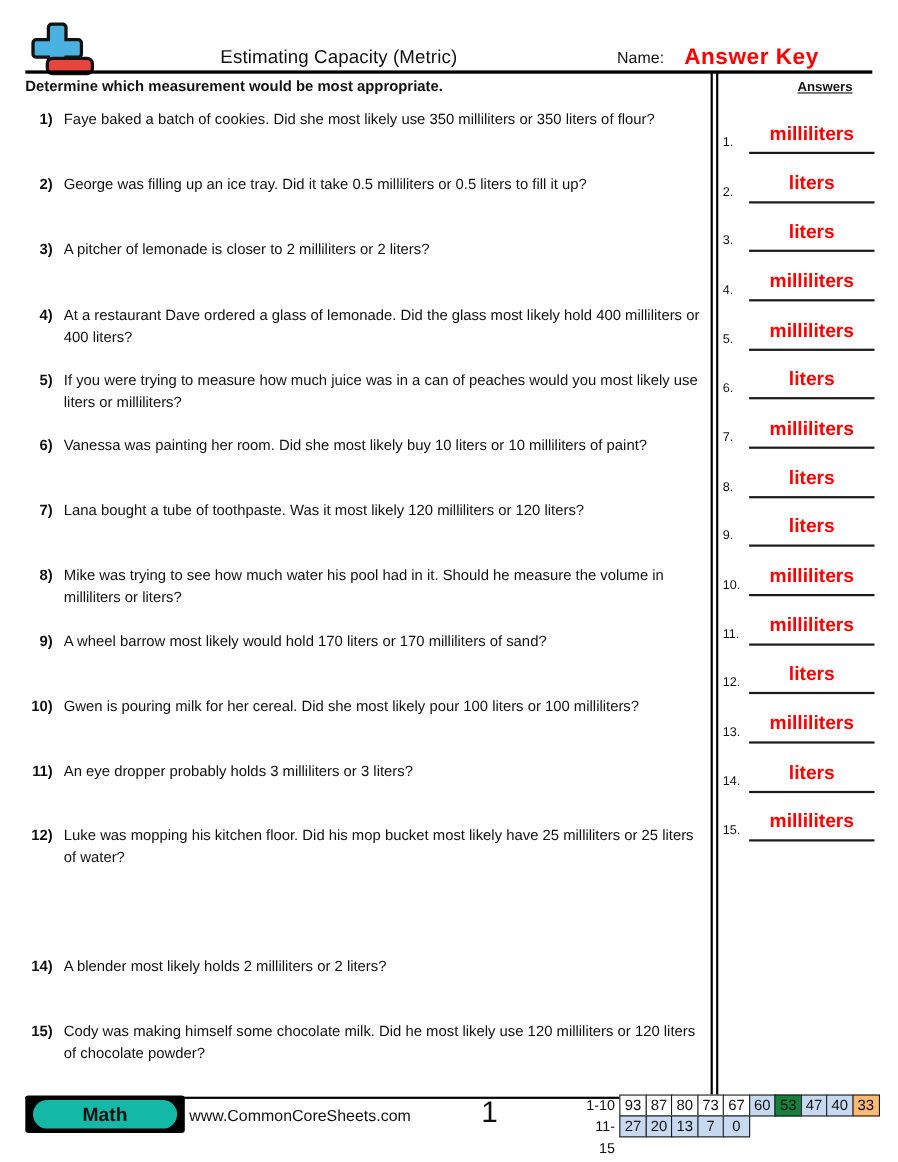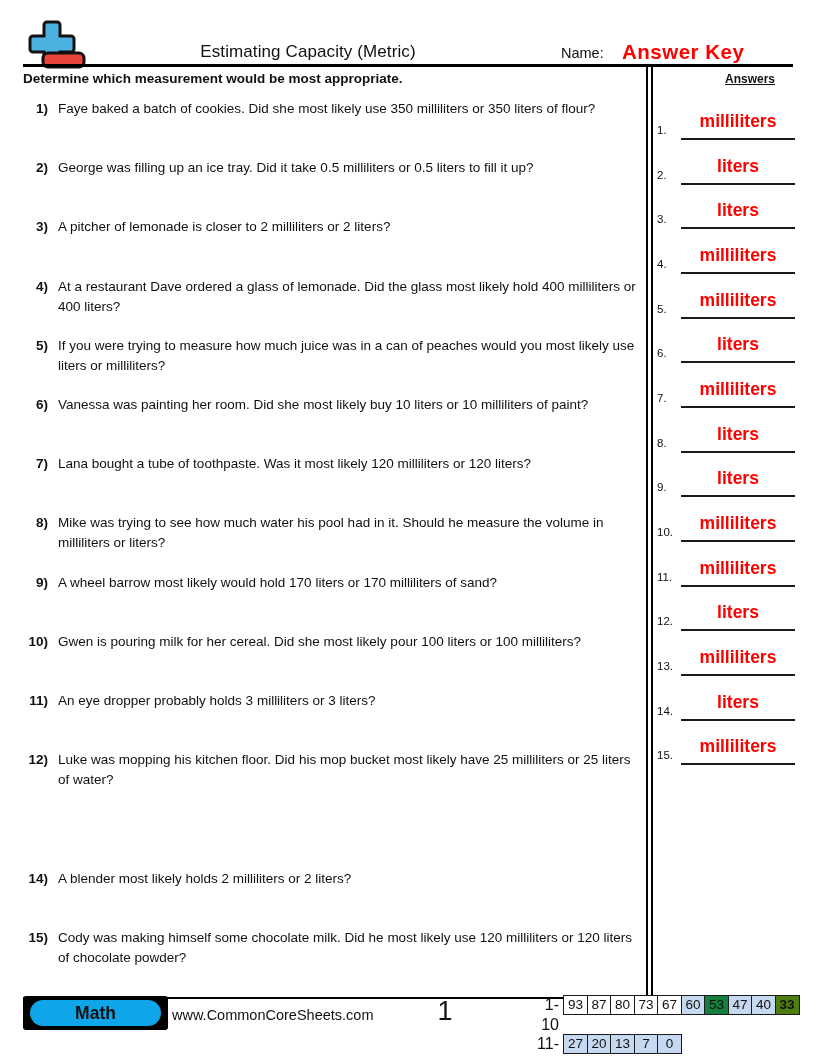--- a/index.html
+++ b/index.html
@@ -32,30 +32,30 @@
   .answer { position:absolute; left:653px; width:145px; height:40px; }
   .a-num { position:absolute; left:4px; top:19px; font-size:11.5px; }
   .a-text { position:absolute; left:28px; right:3px; top:6px; text-align:center;
             font-size:17.5px; font-weight:bold; }
   .a-line { position:absolute; left:28px; right:3px; top:33px; border-top:2px solid #1a1a1a; }
 
   
   .footer-rule { position:absolute; left:23px; right:23px; top:997px; height:2px; background:#000; }
   .math-box { position:absolute; left:23px; top:996px; width:145px; height:34px; background:#000;
               border-radius:3px; }
-  .math-pill { position:absolute; left:7px; right:7px; top:4px; bottom:4px; background:#0ea5e9;
+  .math-pill { position:absolute; left:7px; right:7px; top:4px; bottom:4px; background:#14b8a6;
                border-radius:13px; display:flex; align-items:center; justify-content:center;
                font-size:17.5px; font-weight:bold; }
   .website { position:absolute; left:172px; top:1007px; font-size:14.5px; }
   .page-num { position:absolute; left:420px; top:996px; width:50px; text-align:center;
               font-size:27px; line-height:30px; }
   .score-table { position:absolute; left:527px; top:995px; }
   .score-row { display:flex; }
   .score-row + .score-row { margin-top:-1.5px; }
-  .score-label { width:36px; text-align:right; padding-right:4px; font-size:16px;
+  .score-label { width:36px; text-align:right; padding-right:4px; font-size:13px;
                  line-height:20px; }
   .score-cell { width:25px; height:20px; border:1.5px solid #1a1a1a; text-align:center;
                 font-size:13.5px; line-height:17px; background:#fff; }
   .score-cell + .score-cell { margin-left:-1.5px; }
 </style>
 </head>
 <body>
 
 <div class="page">
 
@@ -217,21 +217,21 @@
       <div class="score-label">1-10</div>
       <div class="score-cell" style="background: rgb(255, 255, 255);">93</div>
       <div class="score-cell" style="background: rgb(255, 255, 255);">87</div>
       <div class="score-cell" style="background: rgb(255, 255, 255);">80</div>
       <div class="score-cell" style="background: rgb(255, 255, 255);">73</div>
       <div class="score-cell" style="background: rgb(255, 255, 255);">67</div>
       <div class="score-cell" style="background: rgb(198, 217, 241);">60</div>
       <div class="score-cell" style="background: #15803d;">53</div>
       <div class="score-cell" style="background: rgb(198, 217, 241);">47</div>
       <div class="score-cell" style="background: rgb(198, 217, 241);">40</div>
-      <div class="score-cell" style="background: #4d7c0f; font-weight: bold;">33</div>
+      <div class="score-cell" style="background: #fdba74;">33</div>
     </div>
     <div class="score-row">
       <div class="score-label">11-15</div>
       <div class="score-cell" style="background: rgb(198, 217, 241);">27</div>
       <div class="score-cell" style="background: rgb(198, 217, 241);">20</div>
       <div class="score-cell" style="background: rgb(198, 217, 241);">13</div>
       <div class="score-cell" style="background: rgb(198, 217, 241);">7</div>
       <div class="score-cell" style="background: rgb(198, 217, 241);">0</div>
     </div>
   </div>

